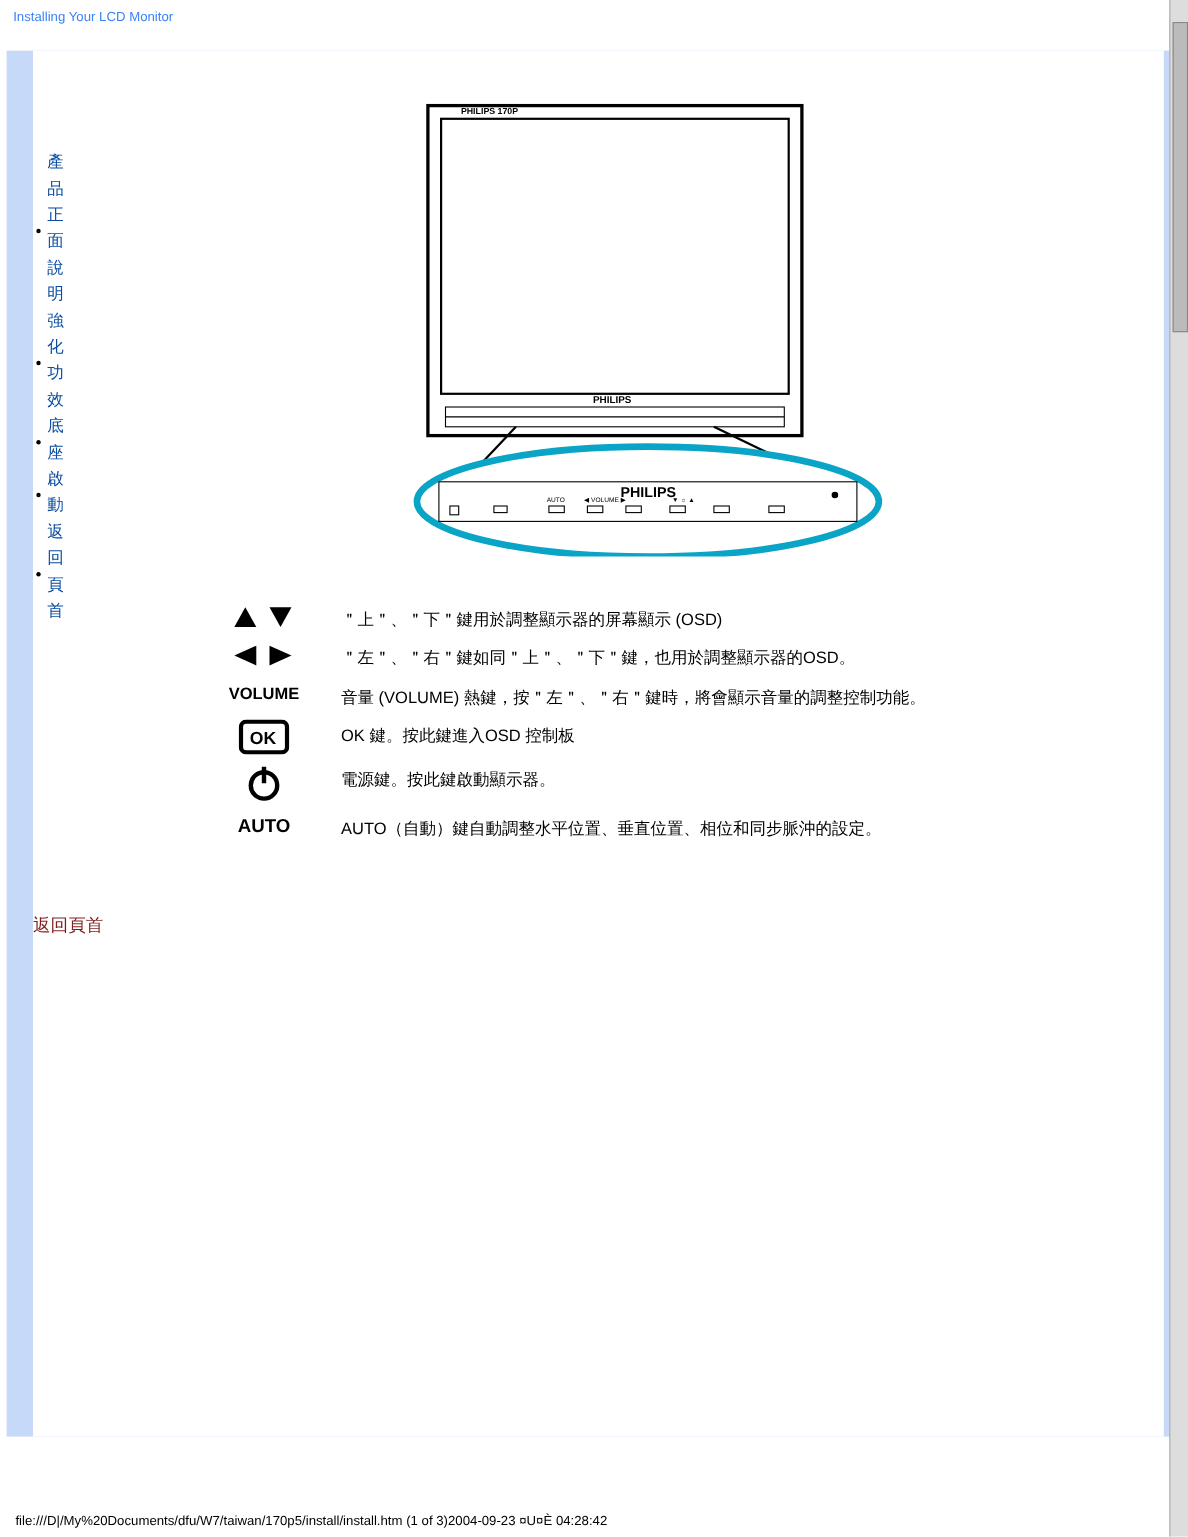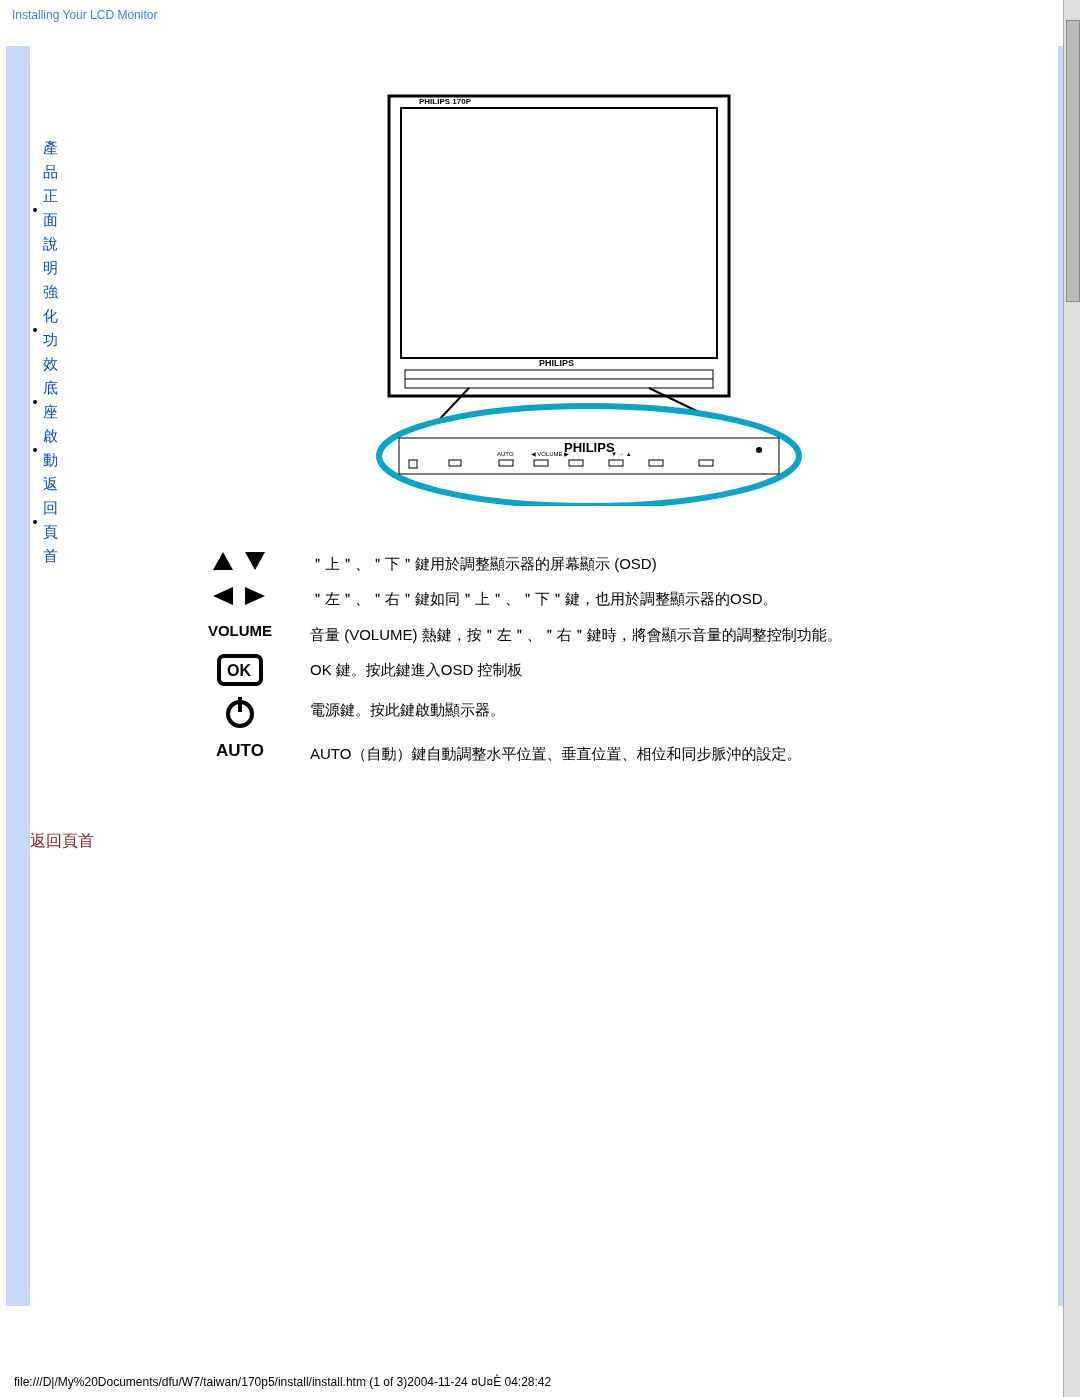--- a/index.html
+++ b/index.html
@@ -147,14 +147,14 @@
 
       <a href="#" class="back-top">返回頁首</a>
 
     </div>
   </div>
 
   <div class="right-scroll">
     <div class="thumb"></div>
   </div>
 
-  <div class="footer-path">file:///D|/My%20Documents/dfu/W7/taiwan/170p5/install/install.htm (1 of 3)2004-11-24 ¤U¤È 04:28:42</div>
+  <div class="footer-path">file:///D|/My%20Documents/dfu/W7/taiwan/170p5/install/install.htm (1 of 3)2004-09-23 ¤U¤È 04:28:42</div>
 </div>
 
 </body></html>

